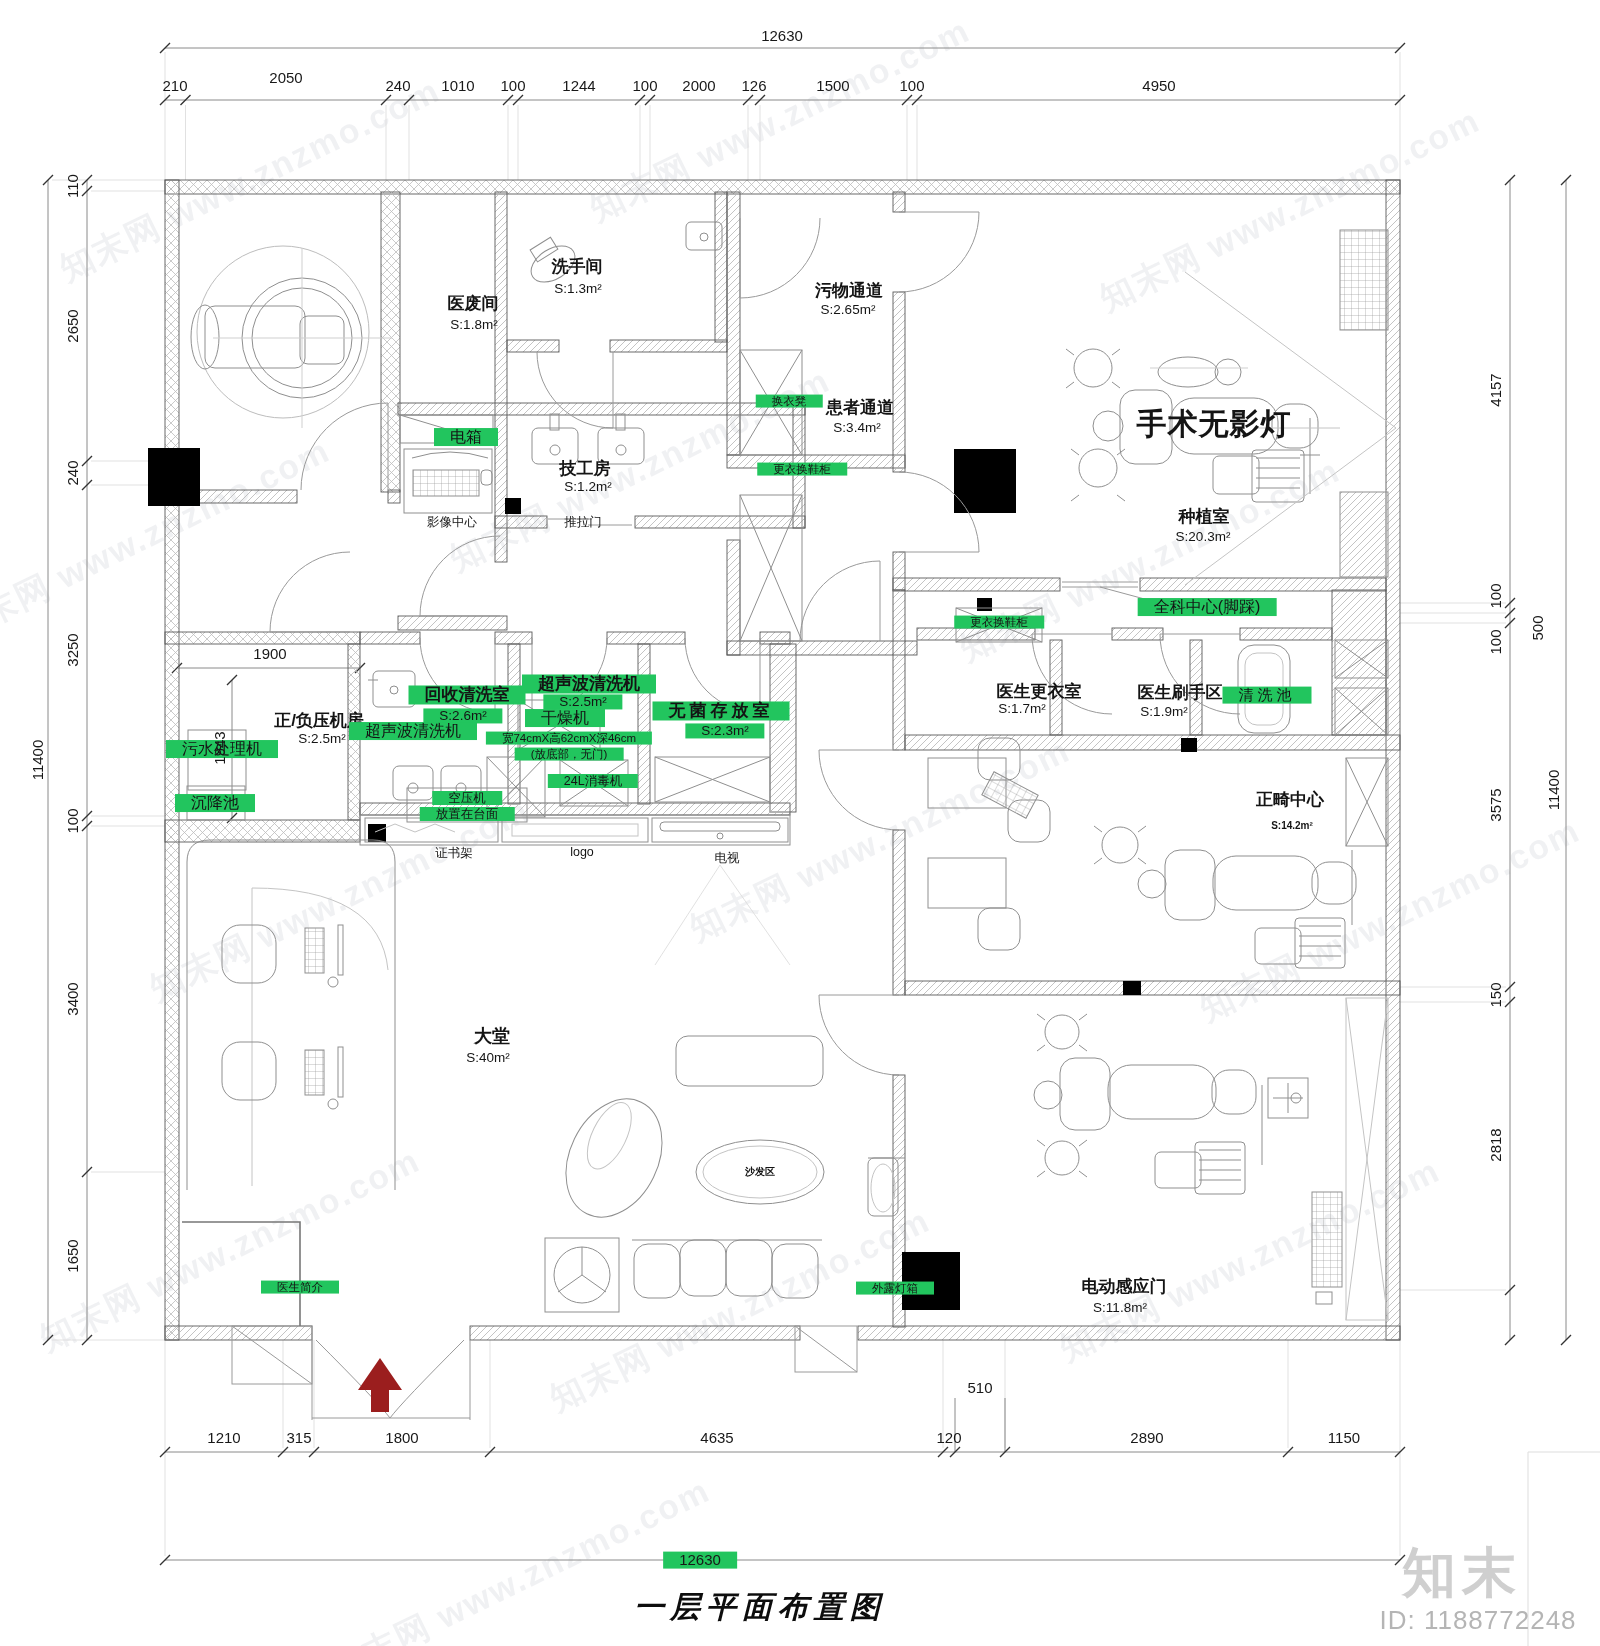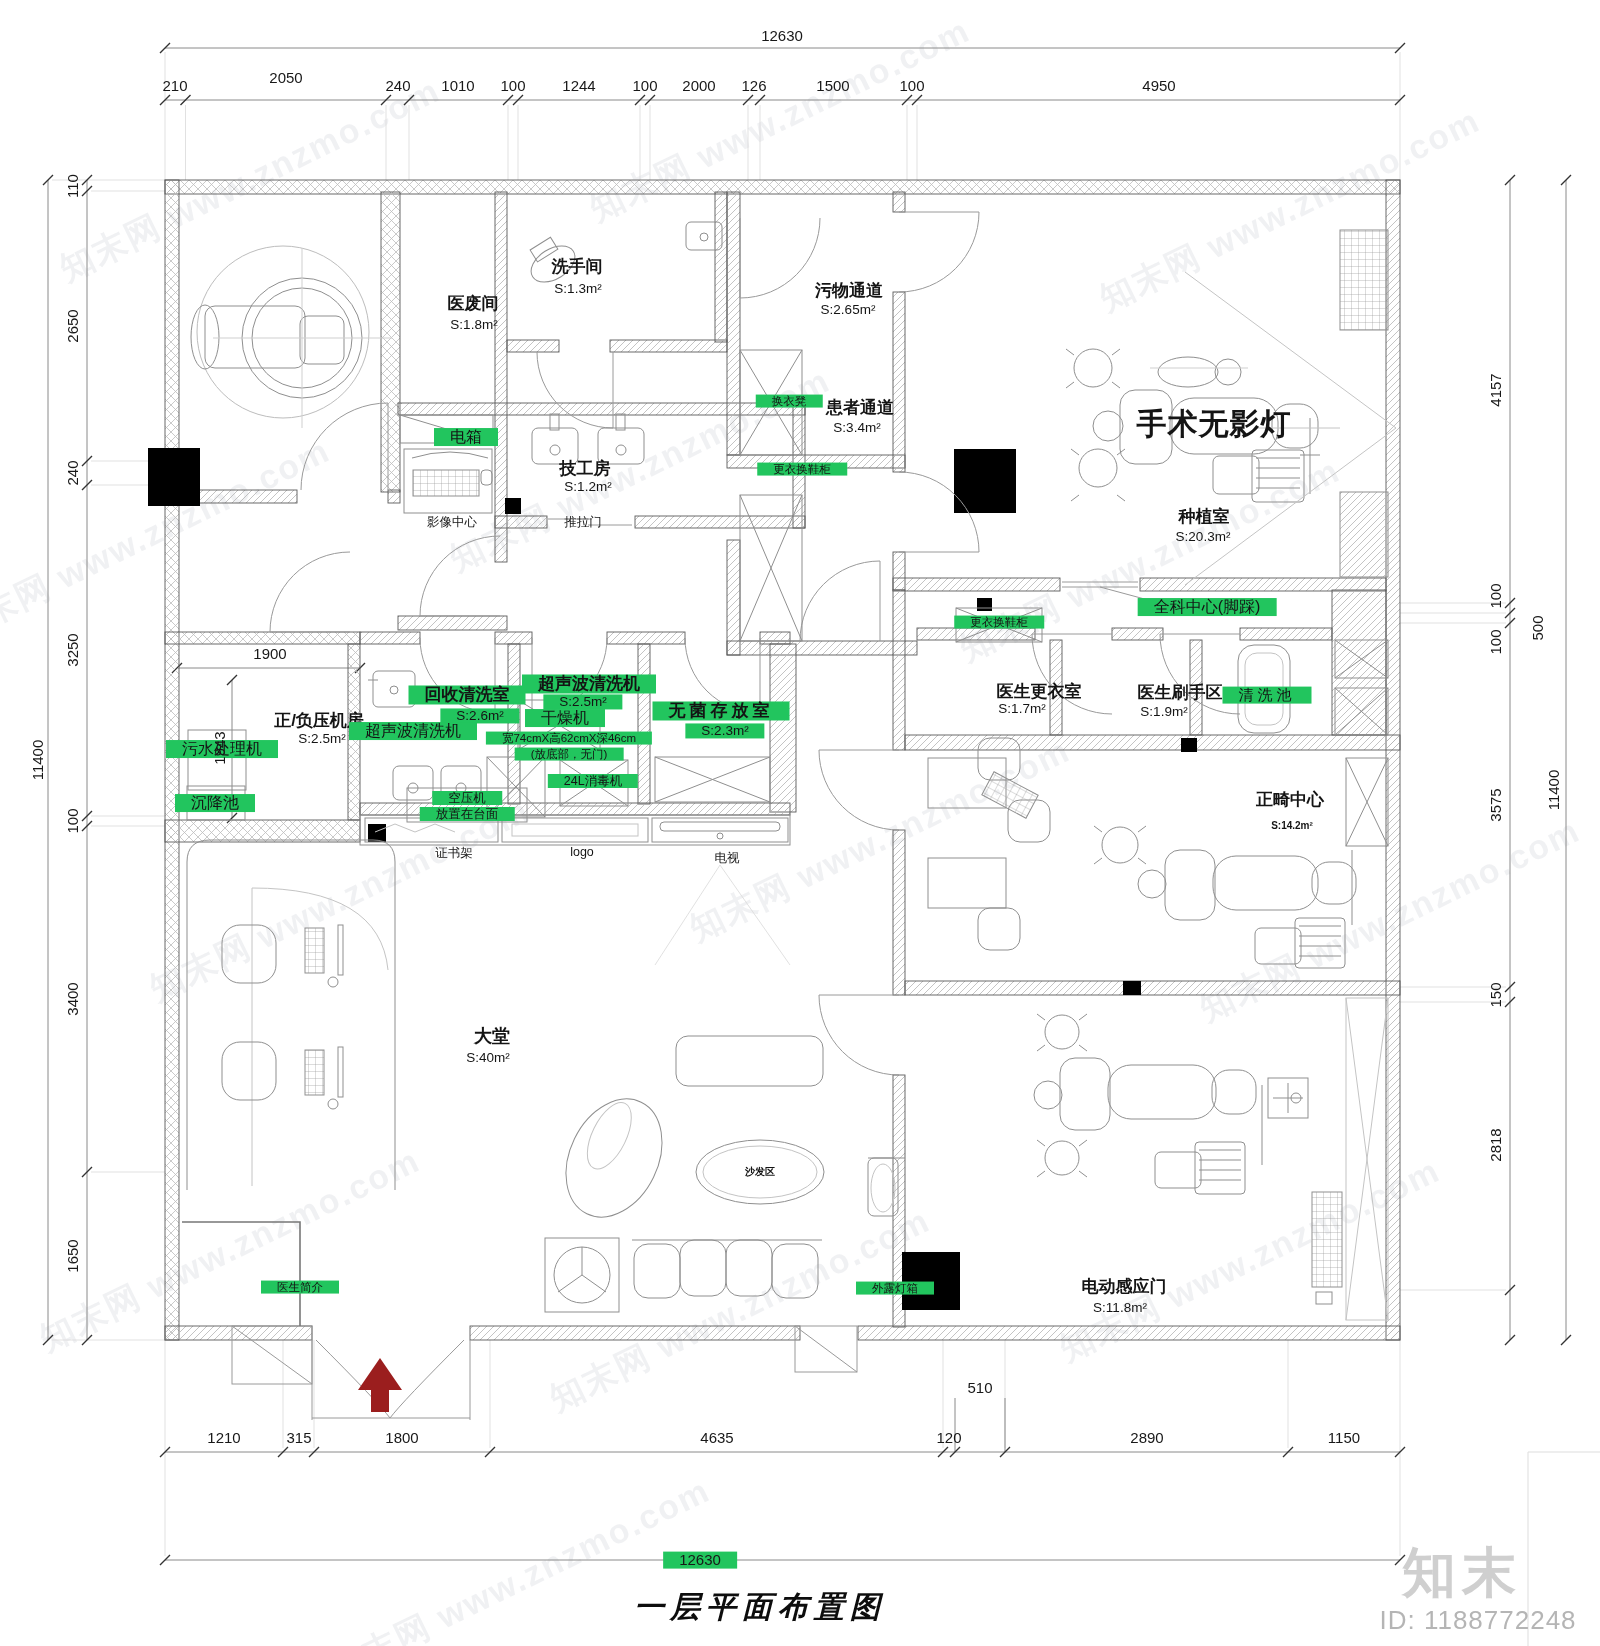--- a/index.html
+++ b/index.html
@@ -370,21 +370,21 @@
   <div class="lbl area" style="left:588px;top:487px">S:1.2m²</div>
   <div class="lbl" style="left:849px;top:291px">污物通道</div>
   <div class="lbl area" style="left:848px;top:310px">S:2.65m²</div>
   <div class="lbl" style="left:860px;top:408px">患者通道</div>
   <div class="lbl area" style="left:857px;top:428px">S:3.4m²</div>
   <div class="lbl" style="left:1204px;top:517px">种植室</div>
   <div class="lbl area" style="left:1203px;top:537px">S:20.3m²</div>
   <div class="lbl" style="left:319px;top:721px">正/负压机房</div>
   <div class="lbl area" style="left:322px;top:739px">S:2.5m²</div>
   <div class="lbl bg" style="left:467px;top:695px">回收清洗室</div>
-  <div class="lbl area bg" style="left:480px;top:716px">S:2.6m²</div>
+  <div class="lbl area bg" style="left:463px;top:716px">S:2.6m²</div>
   <div class="lbl bg" style="left:589px;top:684px">超声波清洗机</div>
   <div class="lbl area bg" style="left:583px;top:702px">S:2.5m²</div>
   <div class="lbl sp bg" style="left:721px;top:711px">无菌存放室</div>
   <div class="lbl area bg" style="left:725px;top:731px">S:2.3m²</div>
   <div class="lbl" style="left:1039px;top:692px">医生更衣室</div>
   <div class="lbl area" style="left:1022px;top:709px">S:1.7m²</div>
   <div class="lbl" style="left:1180px;top:693px">医生刷手区</div>
   <div class="lbl area" style="left:1164px;top:712px">S:1.9m²</div>
   <div class="lbl" style="left:1290px;top:800px">正畸中心</div>
   <div class="lbl fs16" style="left:1292px;top:826px">S:14.2m²</div>

